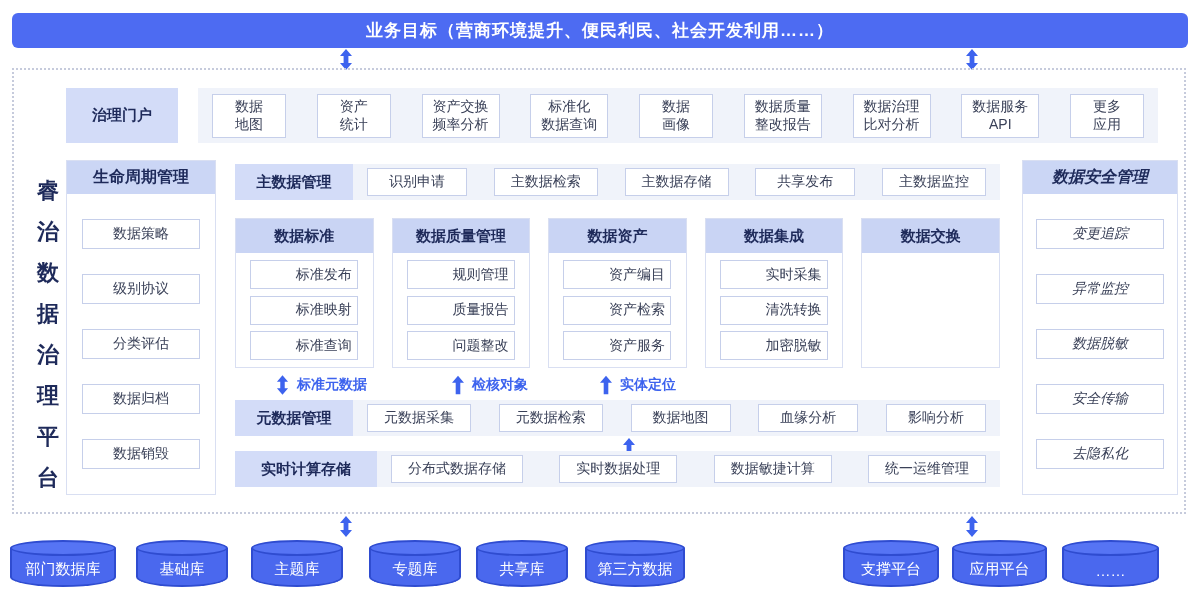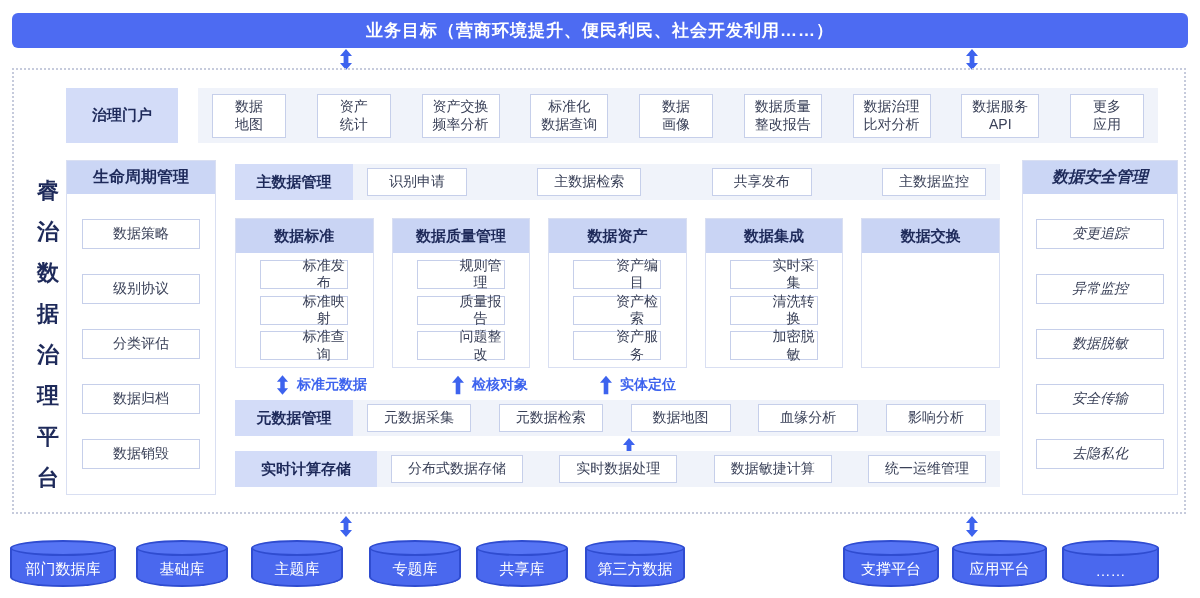--- a/index.html
+++ b/index.html
@@ -56,21 +56,21 @@
   .row-rt .label-box { width:142px; }
 
   
   .modules { position:absolute; left:235px; top:218px; width:765px; height:150px;
     display:flex; gap:18px; }
   .module { flex:1; border:1px solid #D9DFF2; background:#fff; display:flex; flex-direction:column; }
   .module .col-head { height:34px; background:#C9D4F4; color:#1E2A5A; font-weight:bold;
     font-size:15px; display:flex; align-items:center; justify-content:center; flex-shrink:0; }
   .module .col-body { flex:1; display:flex; flex-direction:column; align-items:center;
     justify-content:space-evenly; }
-  .module .white-box { width:88px; height:29px;padding-left:39px; }
+  .module .white-box { width:108px; height:29px;padding-left:39px; }
 
   
   .flow { position:absolute; top:373px; height:24px; display:flex; align-items:center; gap:8px; }
   .flow .flow-label { color:#3D63EE; font-size:14px; font-weight:bold;text-align:center; }
   .f1 { left:276px; } .f2 { left:452px; } .f3 { left:600px; }
 
   .arrow { display:block; }
   .abs-arrow { position:absolute; }
 
   
@@ -155,20 +155,21 @@
       <div class="white-box">安全传输</div>
       <div class="white-box">去隐私化</div>
     </div>
   </div>
 
   <div class="h-row row-master">
     <div class="label-box">主数据管理</div>
     <div class="strip">
       <div class="white-box">识别申请</div>
       <div class="white-box">主数据检索</div>
+      <div class="white-box">主数据存储</div>
       <div class="white-box">共享发布</div>
       <div class="white-box">主数据监控</div>
     </div>
   </div>
 
   <div class="modules">
     <div class="module">
       <div class="col-head">数据标准</div>
       <div class="col-body">
         <div class="white-box">标准发布</div>

